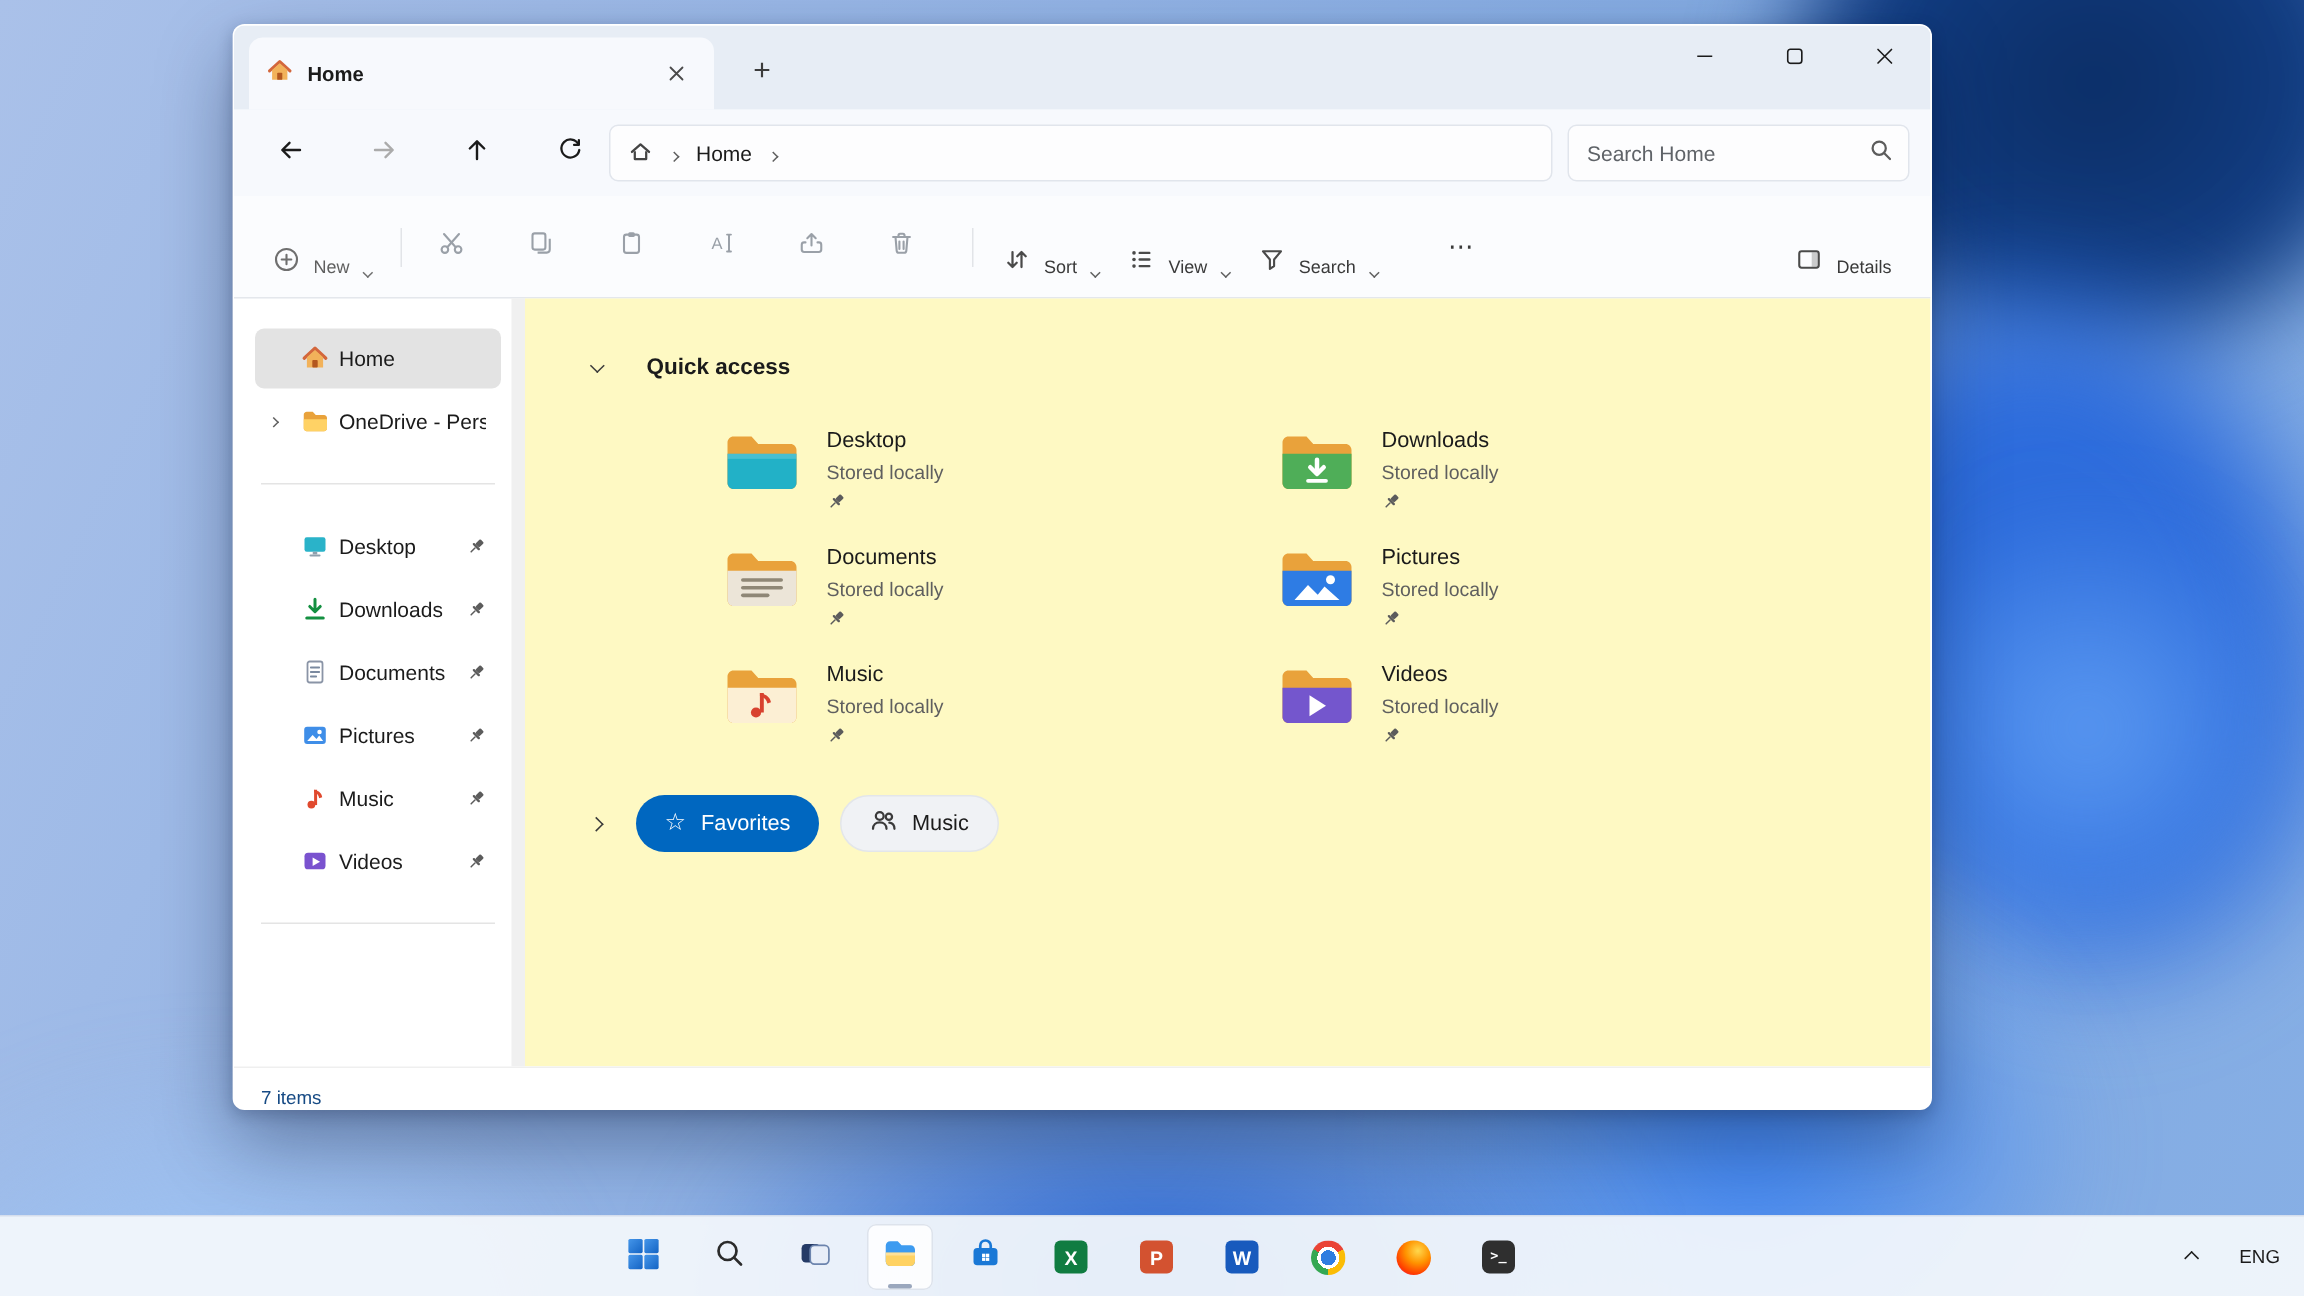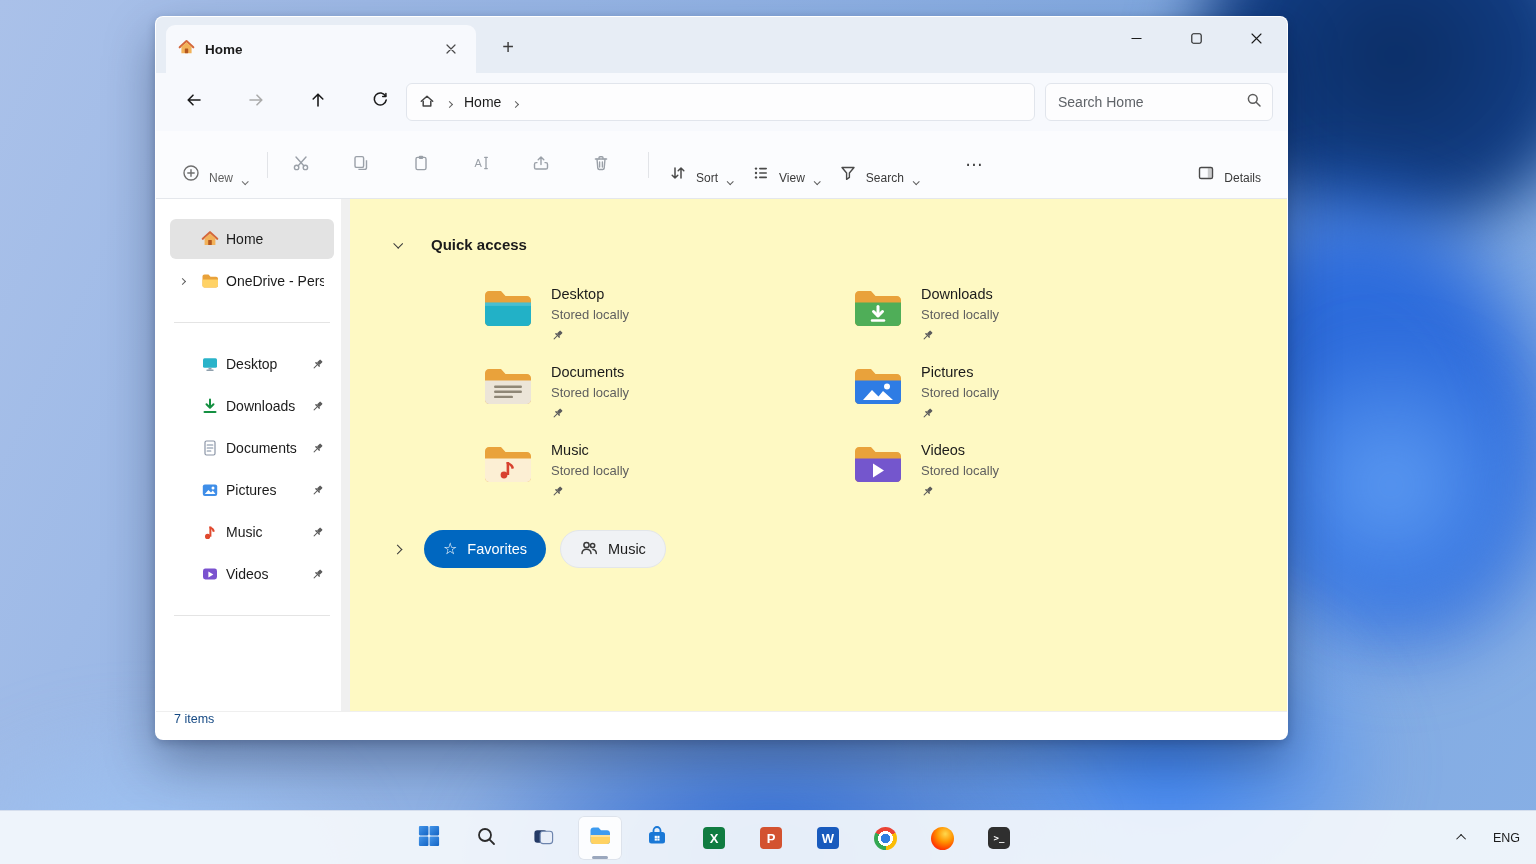--- a/index.html
+++ b/index.html
@@ -104,21 +104,21 @@
   .tile-pin { margin-top:4px; }
   .pills-row { margin:23px 0 0 44px; display:flex; align-items:center; }
   .pills-row .chev { color:#3a3a3a; margin-right:23px; }
   .pill { height:38px; border-radius:19px; display:flex; align-items:center; gap:10px;
           padding:0 19px; font-size:14.5px; }
   .pill.favorites { background:#0067c0; color:#fff; margin-right:14px; }
   .pill.favorites .star { font-size:16px; line-height:1; }
   .pill.shared { background:#f0f2f5; color:#1b1b1b; border:1px solid #e3e6ea; }
 
   .statusbar { position:absolute; left:0; right:0; bottom:0; height:28px; background:#fff;
-               border-top:1px solid #efefef; display:flex; align-items:flex-start; padding-left:18px;
+               border-top:1px solid #efefef; display:flex; align-items:flex-end; padding-left:18px;
                font-size:12.5px; color:#164a84;margin-top:28px; }
 
   
   .taskbar { position:absolute; left:0; right:0; bottom:0; height:54px; z-index:3;
              background:rgba(245,248,252,.92); border-top:1px solid rgba(210,220,235,.9); }
   .tk-icons { position:absolute; left:407px; top:5px; display:flex; gap:13px; }
   .tk { width:44px; height:44px; border-radius:6px; display:flex; align-items:center;
         justify-content:center; position:relative; }
   .tk.active { background:rgba(255,255,255,.85); box-shadow:inset 0 0 0 1px #dde3ec; }
   .tk.active::after { content:""; position:absolute; bottom:1px; left:50%; transform:translateX(-50%);

